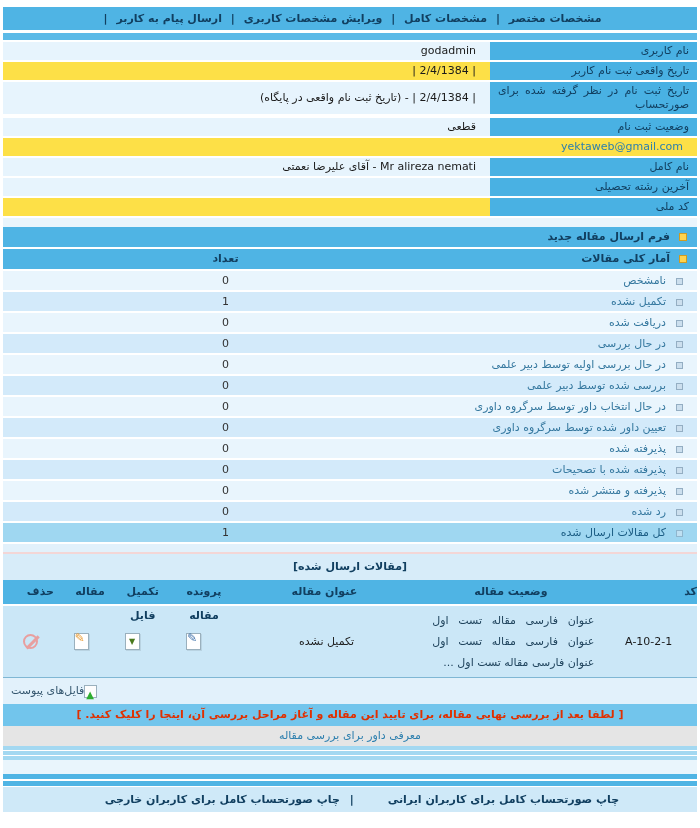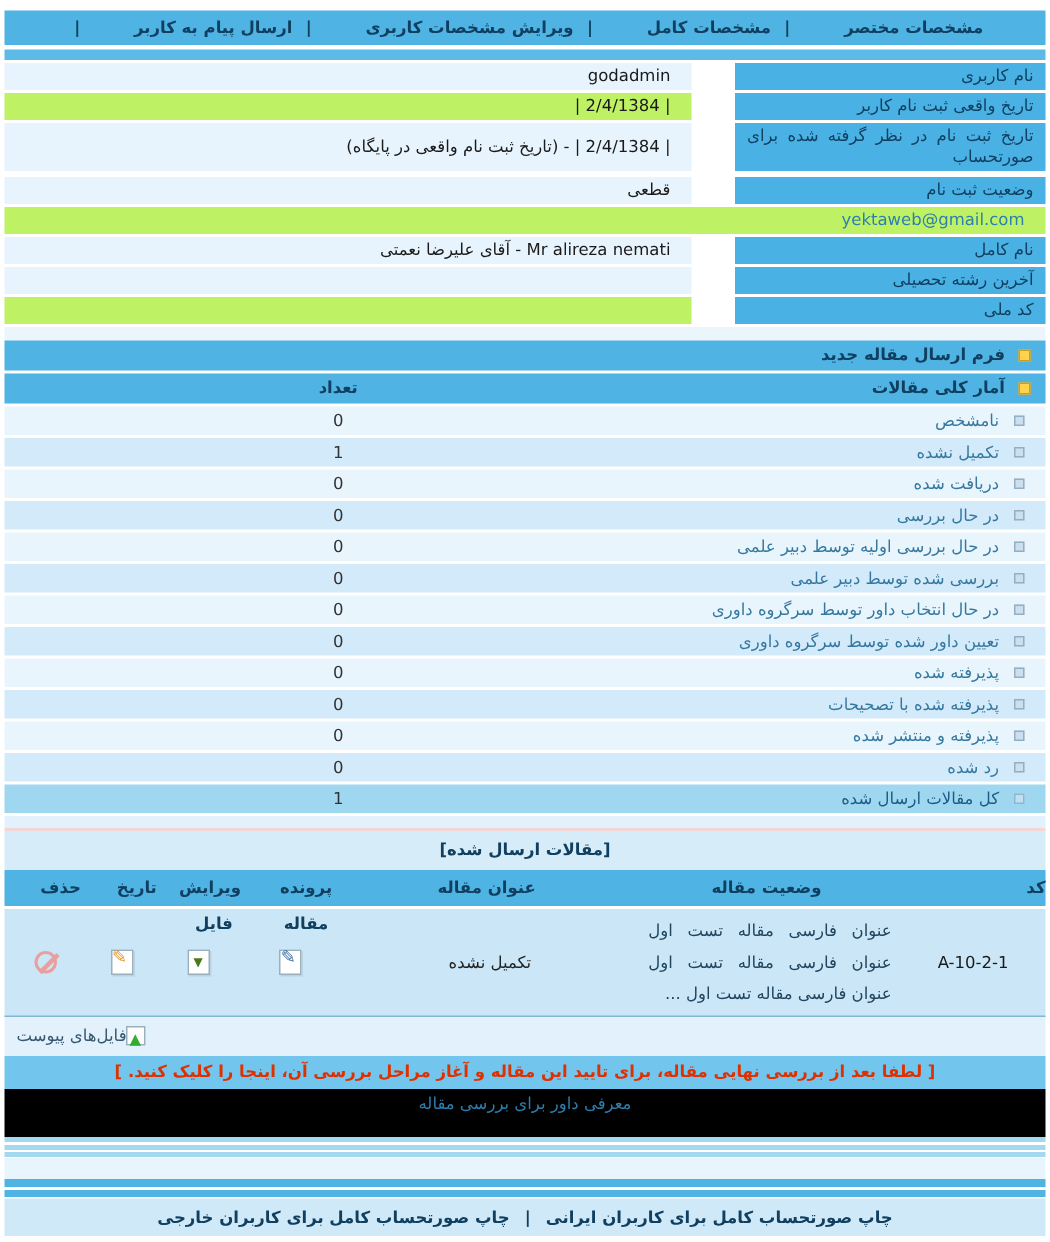--- a/index.html
+++ b/index.html
@@ -11,40 +11,40 @@
     font-size: 11px;
     color: #222;
   }
   .page { width:700px; padding:7px 3px 0 3px; background:#fff; }
 
   
   .topbar {
     height:23px; line-height:23px; background:#4fb4e4;
     text-align:center; font-weight:bold; color:#113f60;
   }
-  .topbar a { color:#113f60; text-decoration:none; cursor:pointer;margin-left:27px; }
+  .topbar a { color:#113f60; text-decoration:none; cursor:pointer; }
   .topbar .sep { padding:0 5px; color:#113f60; }
 
   .thinbar { height:7px; background:#5cbae7; margin-top:3px; }
 
   
   .profile { margin-top:2px; }
   .p-row { display:flex; margin-bottom:2px; }
   .p-label {
     width:207px; background:#49b1e3; color:#113f60;
     padding:2px 8px; min-height:18px; line-height:14px;
-    display:flex; align-items:center; text-align:justify;margin-left:29px;
+    display:flex; align-items:center; text-align:justify;
   }
   .p-label .jtext { width:100%; text-align:justify; }
   .p-value {
     flex:1; background:#e7f4fd; padding:2px 14px 2px 6px;
     min-height:18px; line-height:14px; display:flex; align-items:center;
     justify-content:flex-start; color:#1a1a1a;
   }
-  .p-row.alt .p-value { background:#bef264; }
+  .p-row.alt .p-value { background:#fde047; }
   .p-row.tall .p-label, .p-row.tall .p-value { min-height:30px; }
   .p-value.link { color:#2d7fae; }
 
   .spacer1 { height:9px; background:#eaf5fc; }
 
   
   .sec-header {
     position:relative; height:20px; line-height:20px; background:#4fb4e4;
     margin-bottom:2px; padding-right:10px; color:#113f60; font-weight:bold;
   }
@@ -134,34 +134,34 @@
   }
   .icon-attach .up {
     position:absolute; top:-4px; left:1px; font-size:10px; color:#2fae2f;
   }
 
   .notice {
     height:22px; line-height:22px; background:#72c5ec; text-align:center;
   }
   .notice a { color:#e03000; font-weight:bold; text-decoration:none; cursor:pointer; }
 
-  .referee { height:32px; line-height:20px; background:#000000; text-align:center; }
+  .referee { height:20px; line-height:20px; background:#e5e5e5; text-align:center; }
   .referee a { color:#2d7fae; text-decoration:none; cursor:pointer; }
 
   .stripes1 { height:14px; background:repeating-linear-gradient(
       to bottom, #a3d8f1 0 3.5px, #ffffff 3.5px 5px); }
   .gap2 { height:14px; background:#e9f5fc; }
   .stripes2 { height:13px; background:repeating-linear-gradient(
       to bottom, #4fb4e4 0 5px, #ffffff 5px 7px); }
 
   .footerbar {
     height:25px; line-height:25px; background:#cfe9f8; text-align:center;
     font-weight:bold; color:#113f60;
   }
-  .footerbar a { color:#113f60; text-decoration:none; cursor:pointer; }
+  .footerbar a { color:#113f60; text-decoration:none; cursor:pointer;margin-left:24px; }
   .footerbar .sep { padding:0 10px; }
 </style>
 </head>
 <body>
 
 <div class="page">
 
   <div class="topbar" id="topbar"><a>مشخصات مختصر</a><span class="sep"> | </span><a>مشخصات کامل</a><span class="sep"> | </span><a>ویرایش مشخصات کاربری</a><span class="sep"> | </span><a>ارسال پیام به کاربر</a><span class="sep"> | </span></div>
 
   <div class="thinbar"></div>
@@ -251,22 +251,22 @@
   <div class="pink-line"></div>
 
   <div class="sent-title">[مقالات ارسال شده]</div>
 
   <div class="atable">
     <div class="atable-header" id="atable-header">
         <div class="ah c-code">کد</div>
         <div class="ah c-status">وضعیت مقاله</div>
         <div class="ah c-title">عنوان مقاله</div>
         <div class="ah c-file">پرونده مقاله</div>
-        <div class="ah c-dl">ویرایش فایل</div>
-        <div class="ah c-edit">تاریخ</div>
+        <div class="ah c-dl">تکمیل فایل</div>
+        <div class="ah c-edit">مقاله</div>
         <div class="ah c-del">حذف</div>
       </div>
     <div class="atable-body">
       <div class="ac c-code code-cell">A-10-2-1</div>
       <div class="ac c-title">
         <div class="title-cell">عنوان فارسی مقاله تست اول عنوان فارسی مقاله تست اول عنوان فارسی مقاله تست اول ...</div>
       </div>
       <div class="ac c-status status-cell">تکمیل نشده</div>
       <div class="ac c-file">
         <span class="icon-page">

